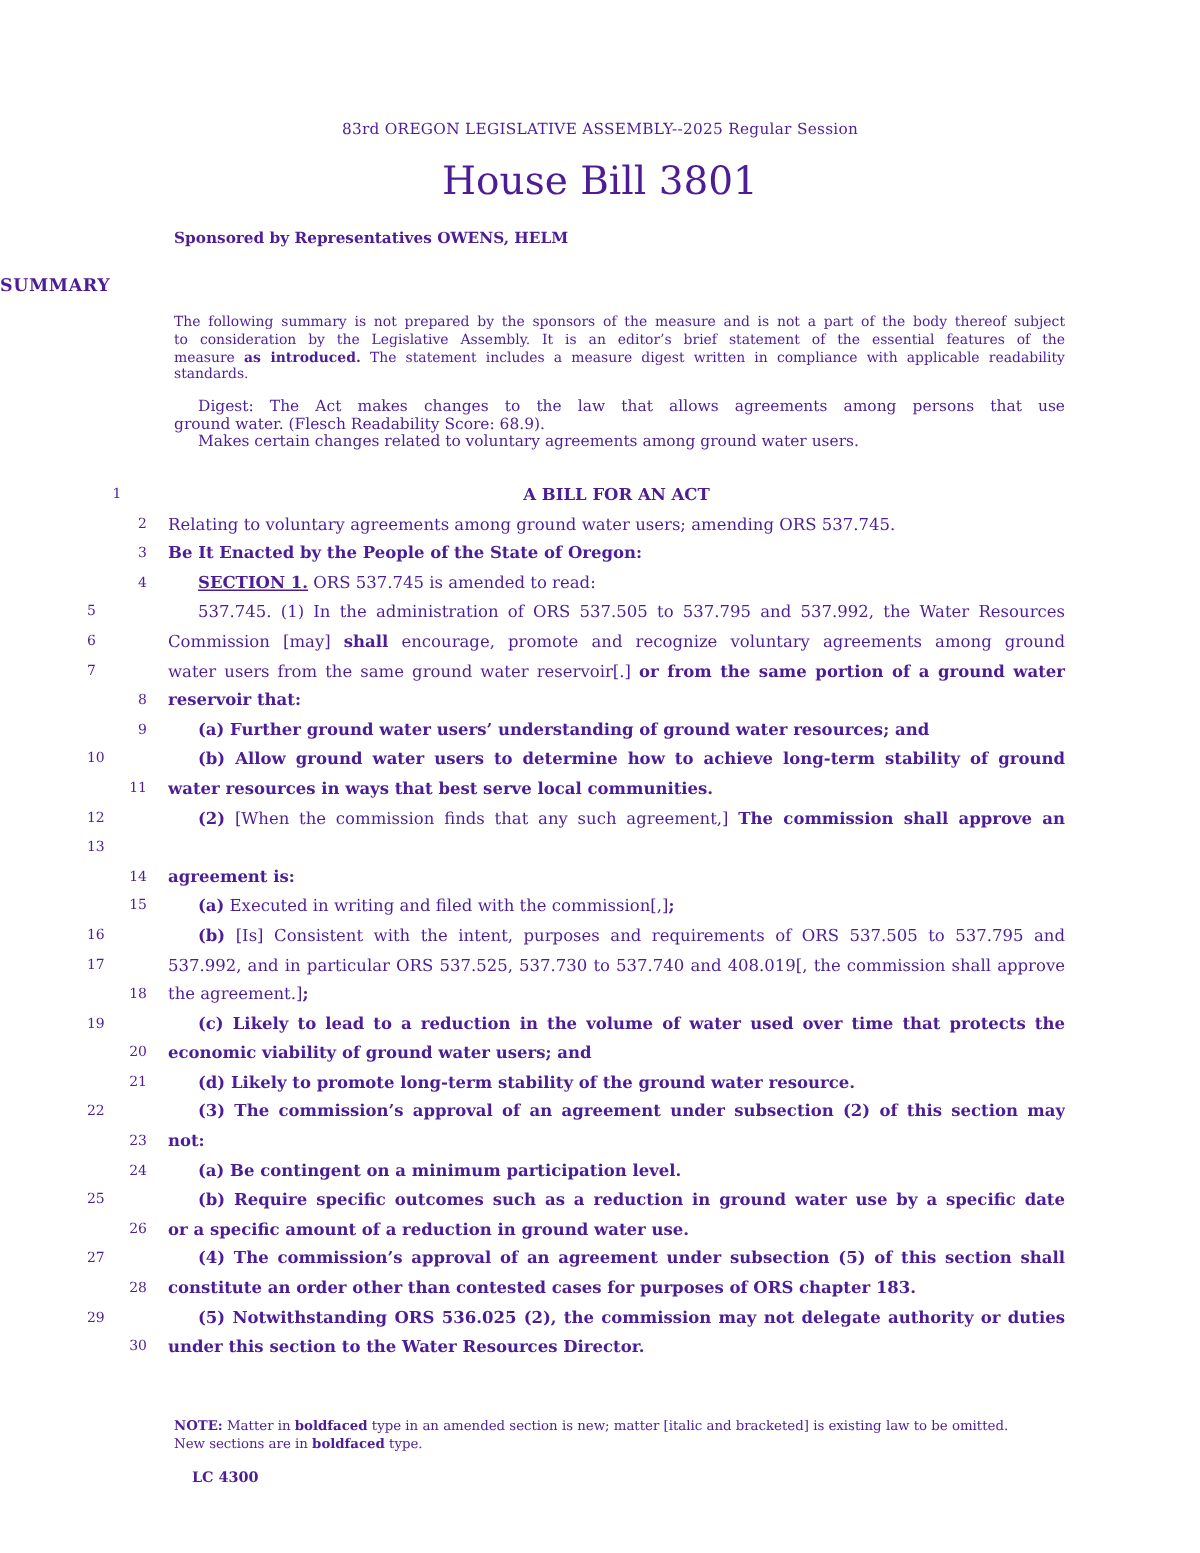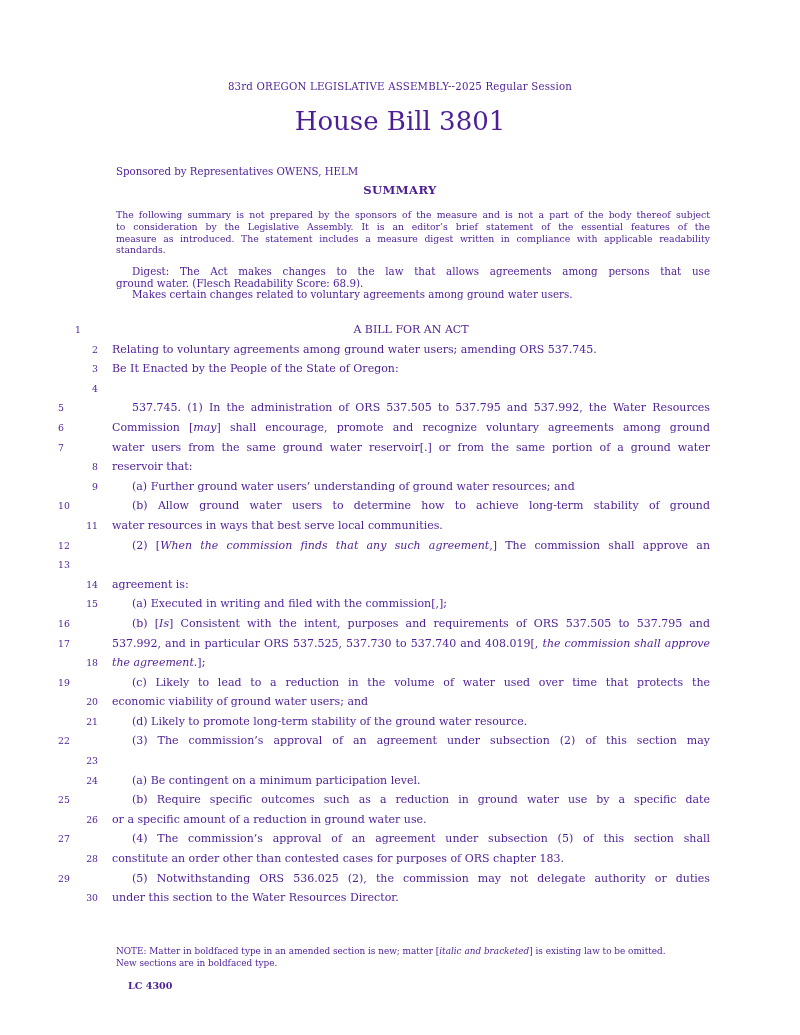--- a/index.html
+++ b/index.html
@@ -6,39 +6,40 @@
   .page {
     position: relative;
     width: 800px;
     height: 1035px;
     margin: 0 auto;
     background: #ffffff;
     color: #4c1d95;
     font-family: "DejaVu Serif", serif;
     overflow: hidden;
   }
-  .b { font-weight: normal; }
-  .i { font-style: italic; }
+  .b { font-weight: bold; }
+  .i { }
   .u { text-decoration: underline; }
 
   .session {
     position: absolute; top: 81px; left: 0; width: 800px;
     text-align: center; font-size: 10.2px; letter-spacing: 0.2px;
   }
   .title {
     position: absolute; top: 106px; left: 0; width: 800px; margin: 0;
     text-align: center; font-size: 26px; font-weight: normal;
   }
   .sponsored {
-    position: absolute; top: 166px; left: 116px; width: 594px;
+    position: absolute; top: 153px; left: 116px; width: 594px;
     font-size: 10.2px;
+    font-weight: bold;
   }
   .summary-head {
     position: absolute; top: 183px; left: 0; width: 800px;
-    text-align: center; font-size: 11.6px; font-weight: bold; letter-spacing: 0.4px;
+    font-size: 11.6px; font-weight: bold; letter-spacing: 0.4px;
   }
   .summary-body {
     position: absolute; top: 209px; left: 116px; width: 594px;
     font-size: 9.3px; line-height: 11.8px;
   }
   .digest {
     position: absolute; top: 266px; left: 116px; width: 594px;
     font-size: 10.3px; line-height: 11.5px;
   }
   .summary-body .line.ind, .digest .line.ind { text-indent: 16px; }
@@ -97,20 +98,21 @@
       <div class="line left">
         <span class="ln">2</span>
         <div class="lt"><span>Relating to voluntary agreements among ground water users; amending ORS 537.745.</span></div>
       </div>
       <div class="line left">
         <span class="ln">3</span>
         <div class="lt"><span class="b">Be It Enacted by the People of the State of Oregon:</span></div>
       </div>
       <div class="line left ind">
         <span class="ln">4</span>
+        <div class="lt"><span class="b u">SECTION 1.</span><span> ORS 537.745 is amended to read:</span></div>
       </div>
       <div class="line justify ind">
         <span class="ln">5</span>
         <div class="lt"><span>537.745. (1) In the administration of ORS 537.505 to 537.795 and 537.992, the Water Resources</span></div>
       </div>
       <div class="line justify">
         <span class="ln">6</span>
         <div class="lt"><span>Commission [</span><span class="i">may</span><span>] </span><span class="b">shall</span><span> encourage, promote and recognize voluntary agreements among ground</span></div>
       </div>
       <div class="line justify">
@@ -171,20 +173,21 @@
       <div class="line left ind">
         <span class="ln">21</span>
         <div class="lt"><span class="b">(d) Likely to promote long-term stability of the ground water resource.</span></div>
       </div>
       <div class="line justify ind">
         <span class="ln">22</span>
         <div class="lt"><span class="b">(3) The commission’s approval of an agreement under subsection (2) of this section may</span></div>
       </div>
       <div class="line left">
         <span class="ln">23</span>
+        <div class="lt"><span class="b">not:</span></div>
       </div>
       <div class="line left ind">
         <span class="ln">24</span>
         <div class="lt"><span class="b">(a) Be contingent on a minimum participation level.</span></div>
       </div>
       <div class="line justify ind">
         <span class="ln">25</span>
         <div class="lt"><span class="b">(b) Require specific outcomes such as a reduction in ground water use by a specific date</span></div>
       </div>
       <div class="line left">

